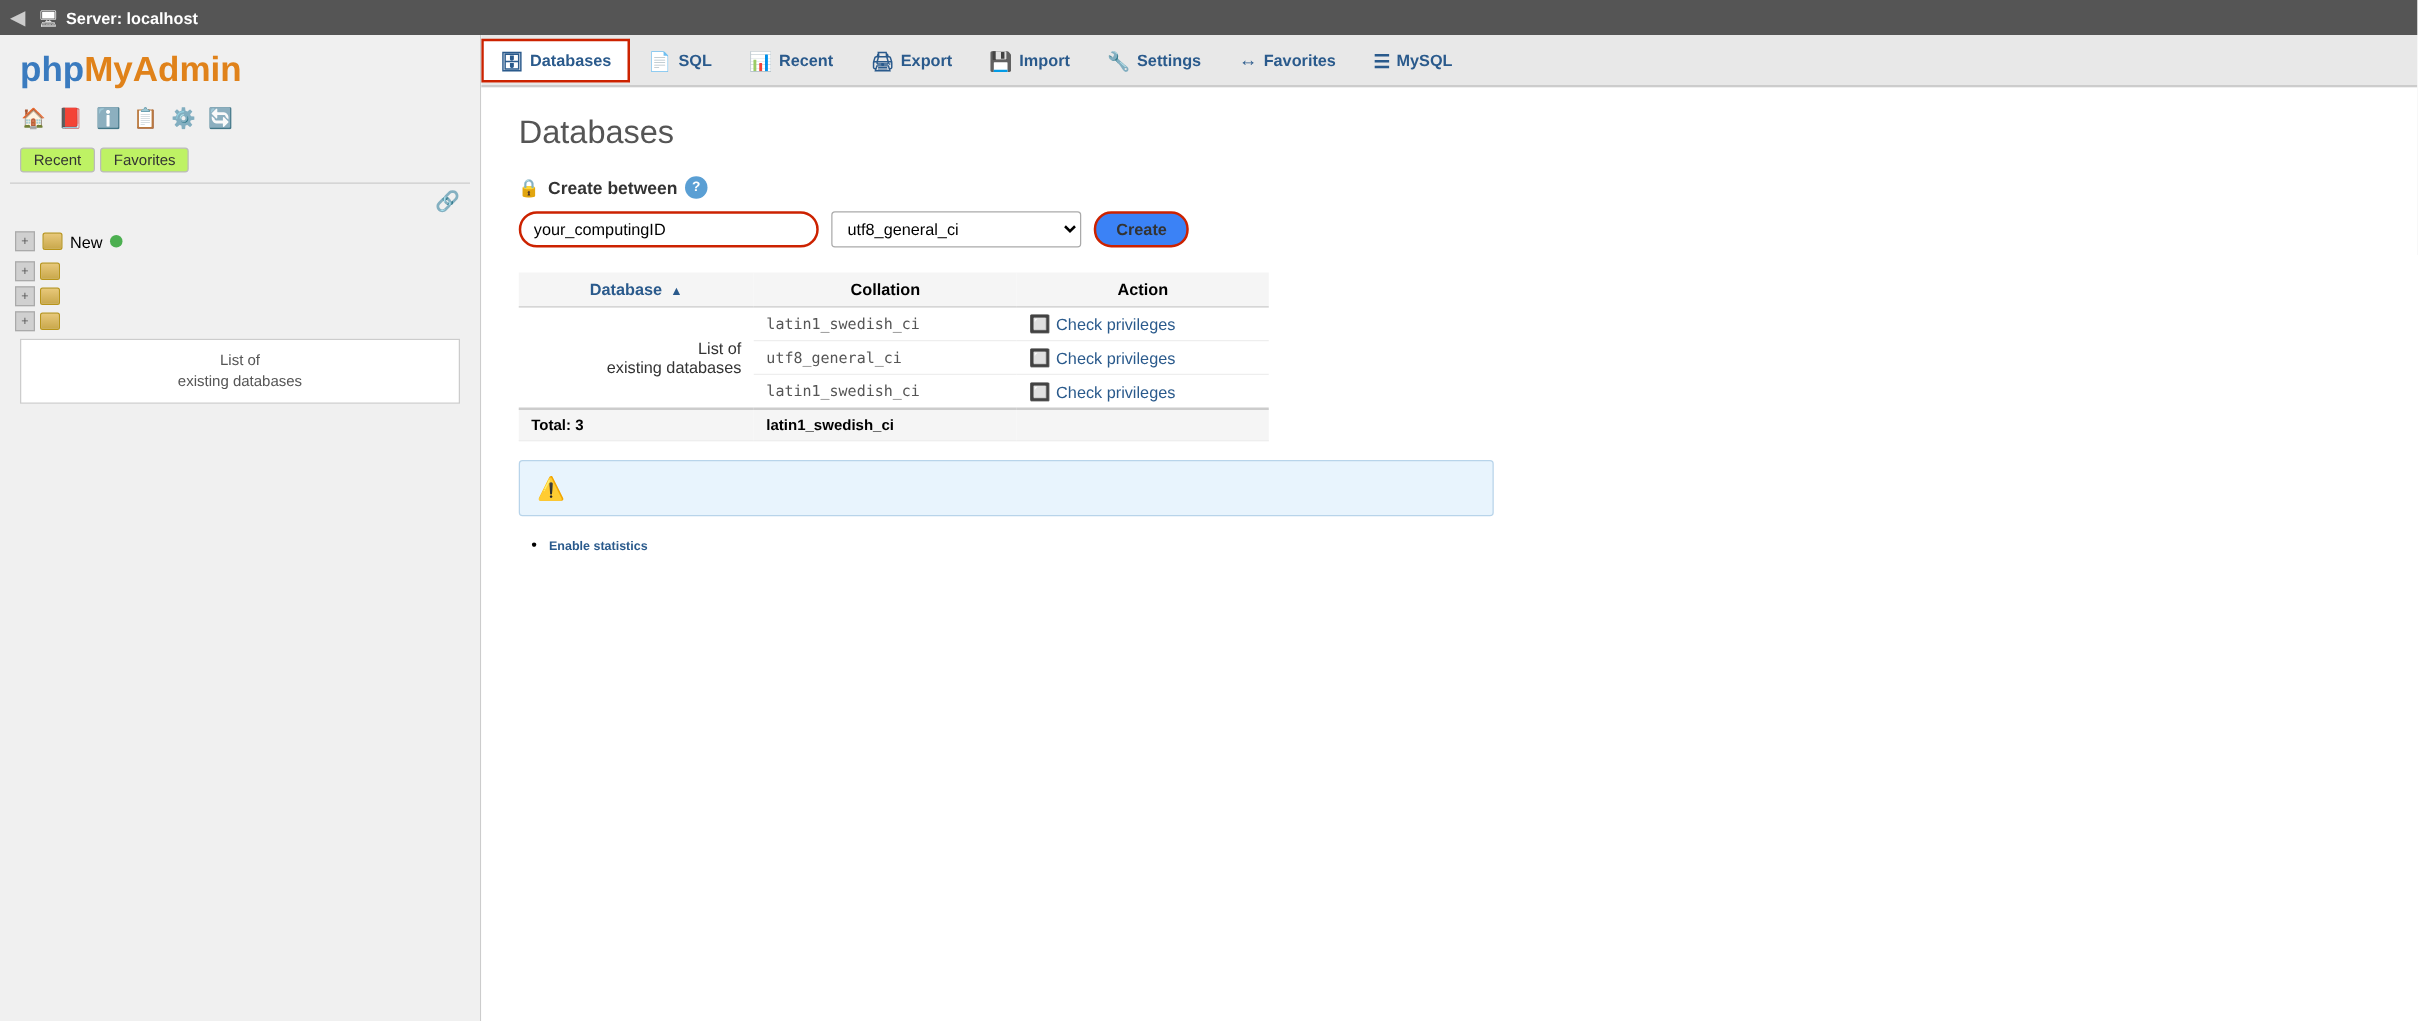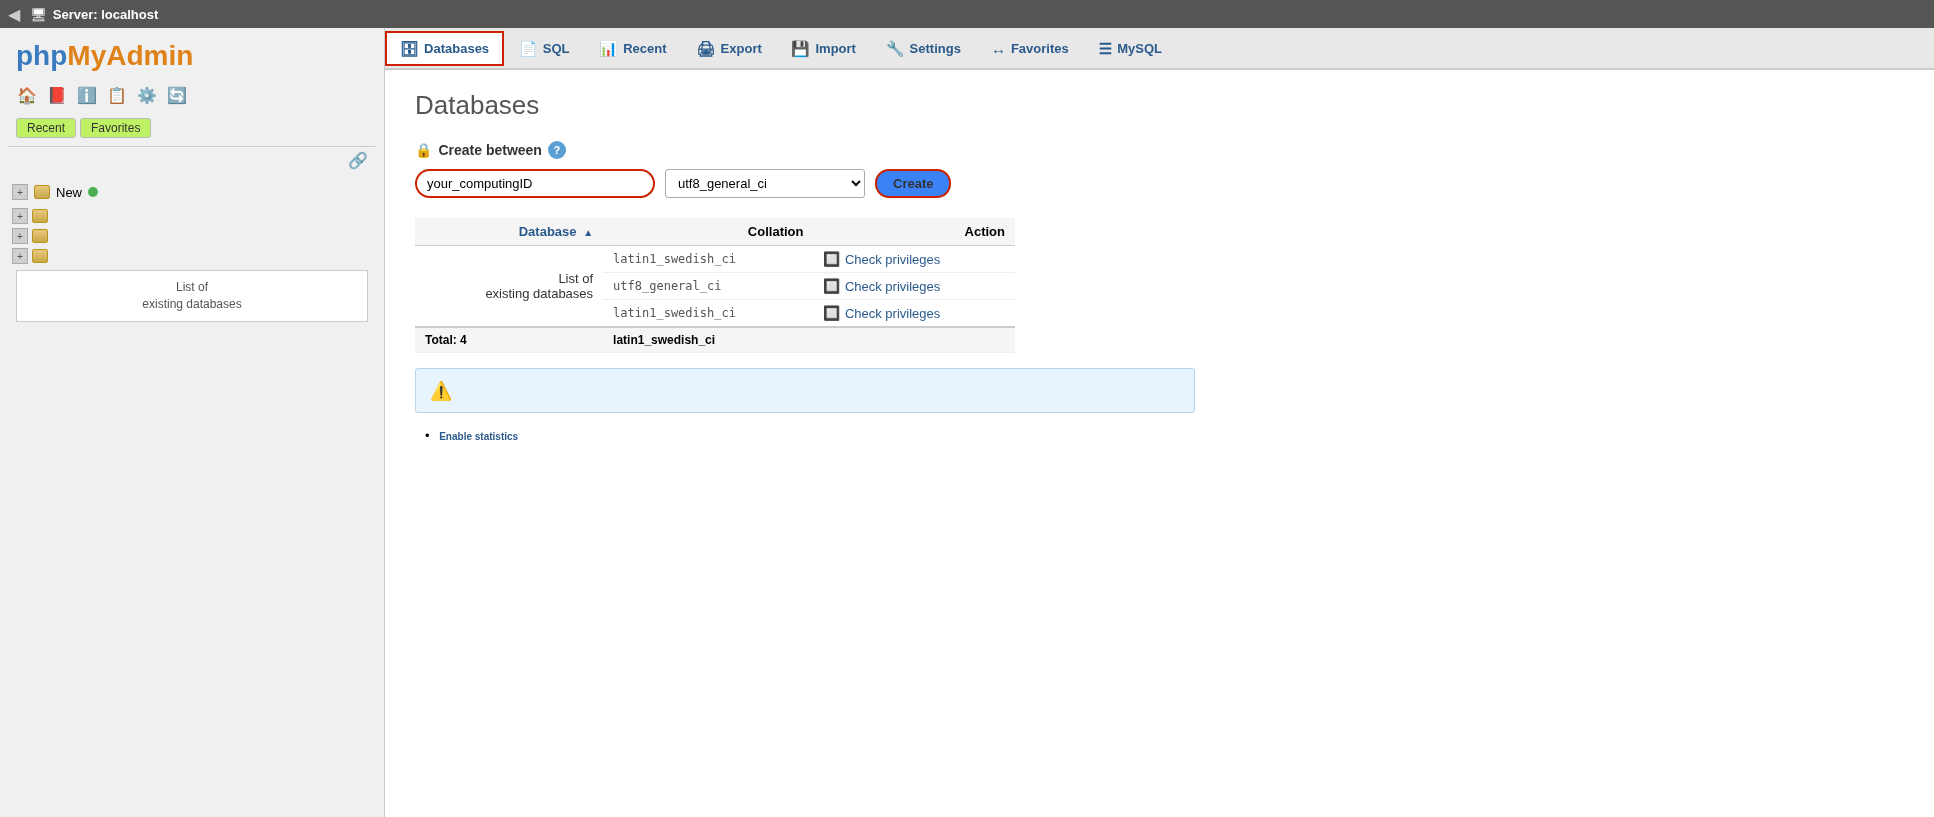--- a/index.html
+++ b/index.html
@@ -288,21 +288,21 @@
     }
 
     
     .db-table {
       width: 100%;
       max-width: 600px;
       border-collapse: collapse;
       margin-bottom: 15px;
     }
     .db-table th {
-      text-align: right;
+      text-align: center;
       padding: 6px 10px;
       border-bottom: 1px solid #ccc;
       background: #f5f5f5;
       font-size: 13px;
     }
     .db-table th.sortable {
       color: #2a5a8c;
       cursor: pointer;
       text-decoration: none;
     }
@@ -536,21 +536,21 @@
           <tr>
             <td class="collation">latin1_swedish_ci</td>
             <td class="action">
               <a href="#" class="check-priv-link">
                 <span class="priv-icon">🔲</span>
                 <span>Check privileges</span>
               </a>
             </td>
           </tr>
           <tr class="total-row">
-            <td>Total: 4</td>
+            <td>Total: 3</td>
             <td>latin1_swedish_ci</td>
             <td></td>
           </tr>
         </tbody>
       </table>
 
       <div class="note-box">
         <span class="note-warning-icon">⚠️</span>
       </div>
 

